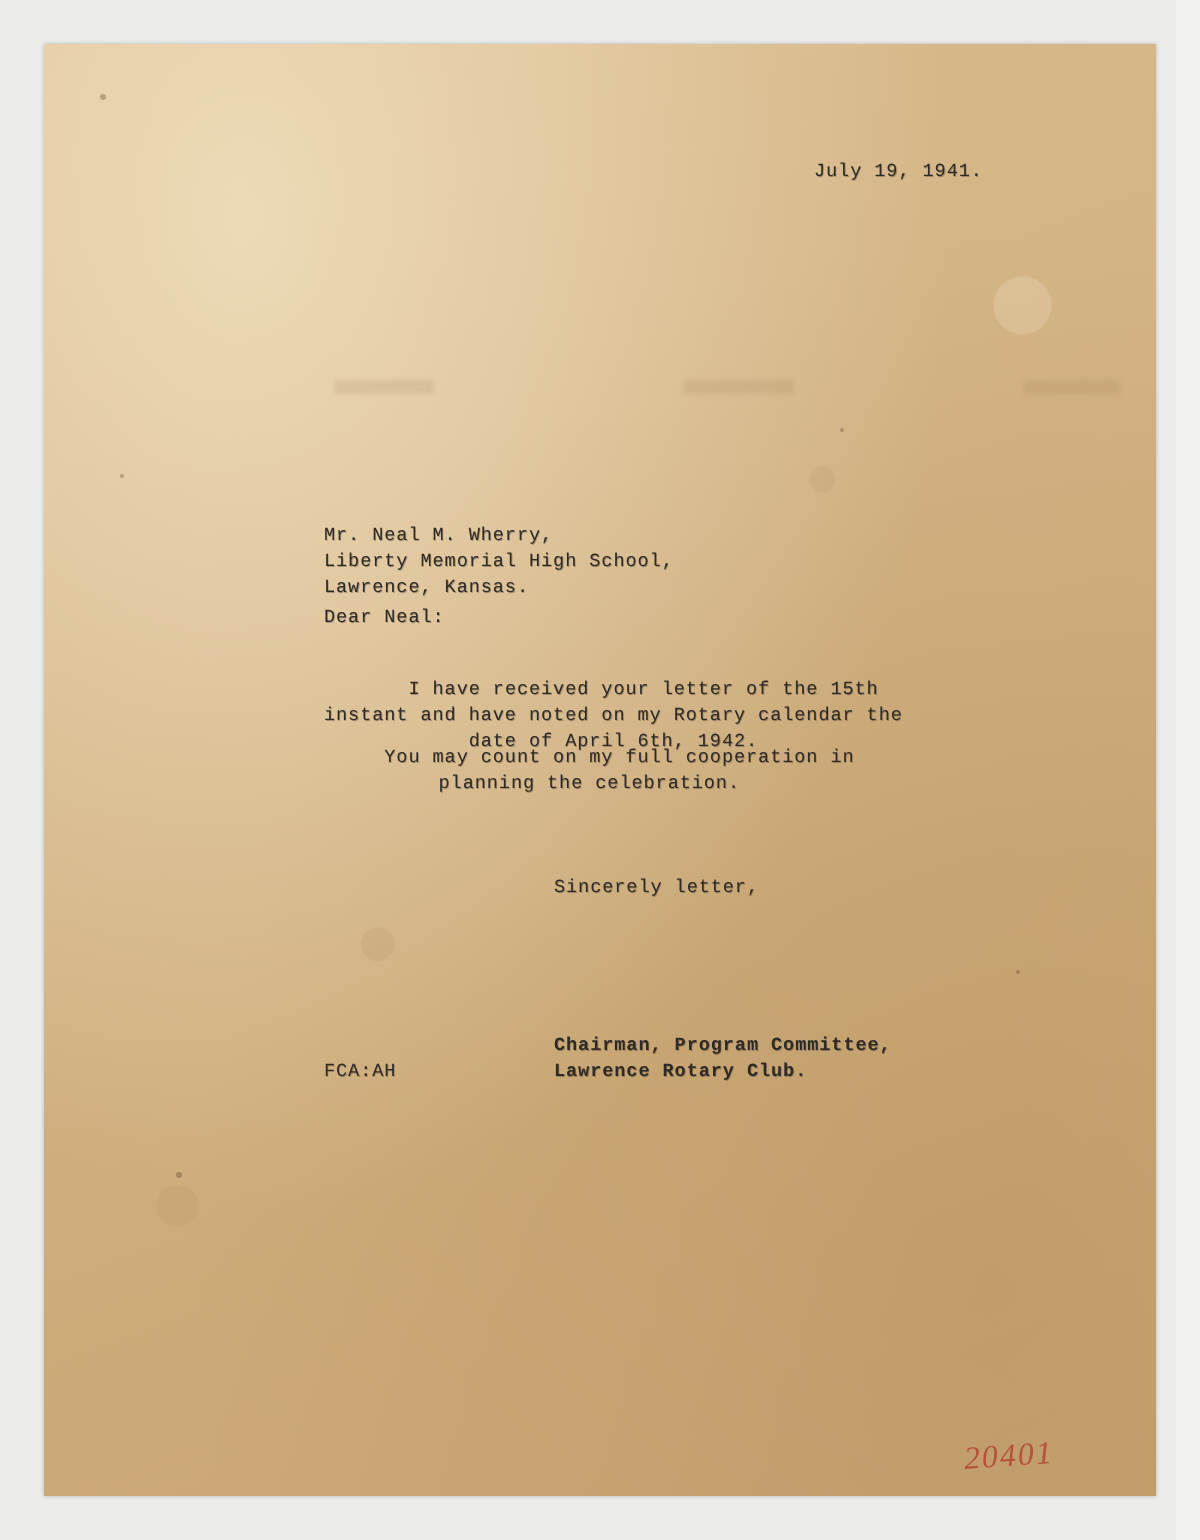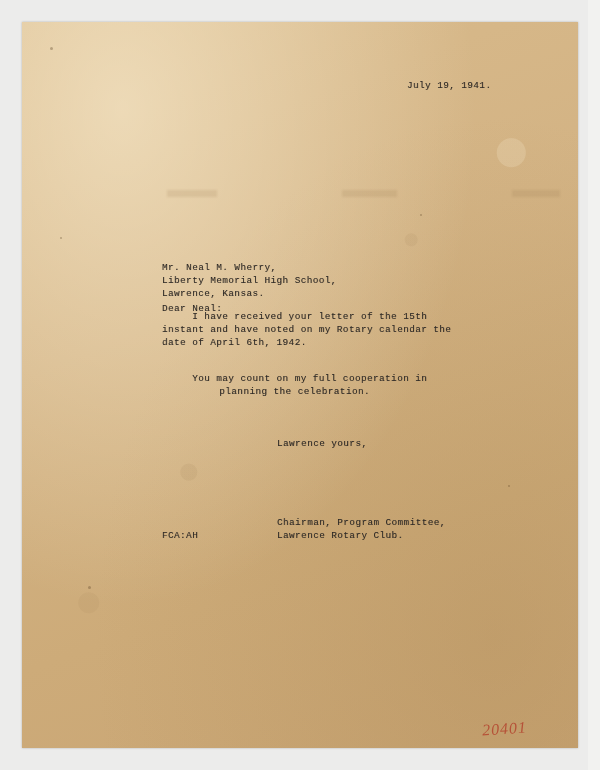--- a/index.html
+++ b/index.html
@@ -75,24 +75,24 @@
     line-height: 13.2px;
     letter-spacing: 0.45px;
     color: #2e2a26;
     white-space: pre;
     text-shadow: 0.4px 0.3px 0 rgba(60,50,40,0.35);
   }
 
   #date-line { left: 385px; top: 57px; }
   #address-block { left: 140px; top: 239px; }
   #salutation { left: 140px; top: 280px; }
-  #para-1 { left: 140px; top: 288px; }
+  #para-1 { left: 140px; top: 316px; text-align: center; }
   #para-2 { left: 140px; top: 350px; text-align: center; }
   #closing { left: 255px; top: 415px; }
-  #signature-title { left: 255px; top: 494px; }
+  #signature-title { left: 255px; top: 494px; font-weight: bold; }
   #initials { left: 140px; top: 507px; }
 
   
   #archive-number {
     position: absolute;
     left: 460px;
     top: 698px;
     font-family: "Liberation Serif", serif;
     font-size: 16px;
     font-style: italic;
@@ -128,21 +128,21 @@
 
     <div class="tw" id="salutation">Dear Neal:</div>
 
     <div class="tw" id="para-1">     I have received your letter of the 15th
 instant and have noted on my Rotary calendar the
 date of April 6th, 1942.</div>
 
     <div class="tw" id="para-2">     You may count on my full cooperation in
 planning the celebration.</div>
 
-    <div class="tw" id="closing">Lawrence yours,</div>
+    <div class="tw" id="closing">Sincerely letter,</div>
 
     <div class="tw" id="signature-title">Chairman, Program Committee,
 Lawrence Rotary Club.</div>
 
     <div class="tw" id="initials">FCA:AH</div>
 
     <div id="archive-number">20401</div>
 
   </div>
 </div>

